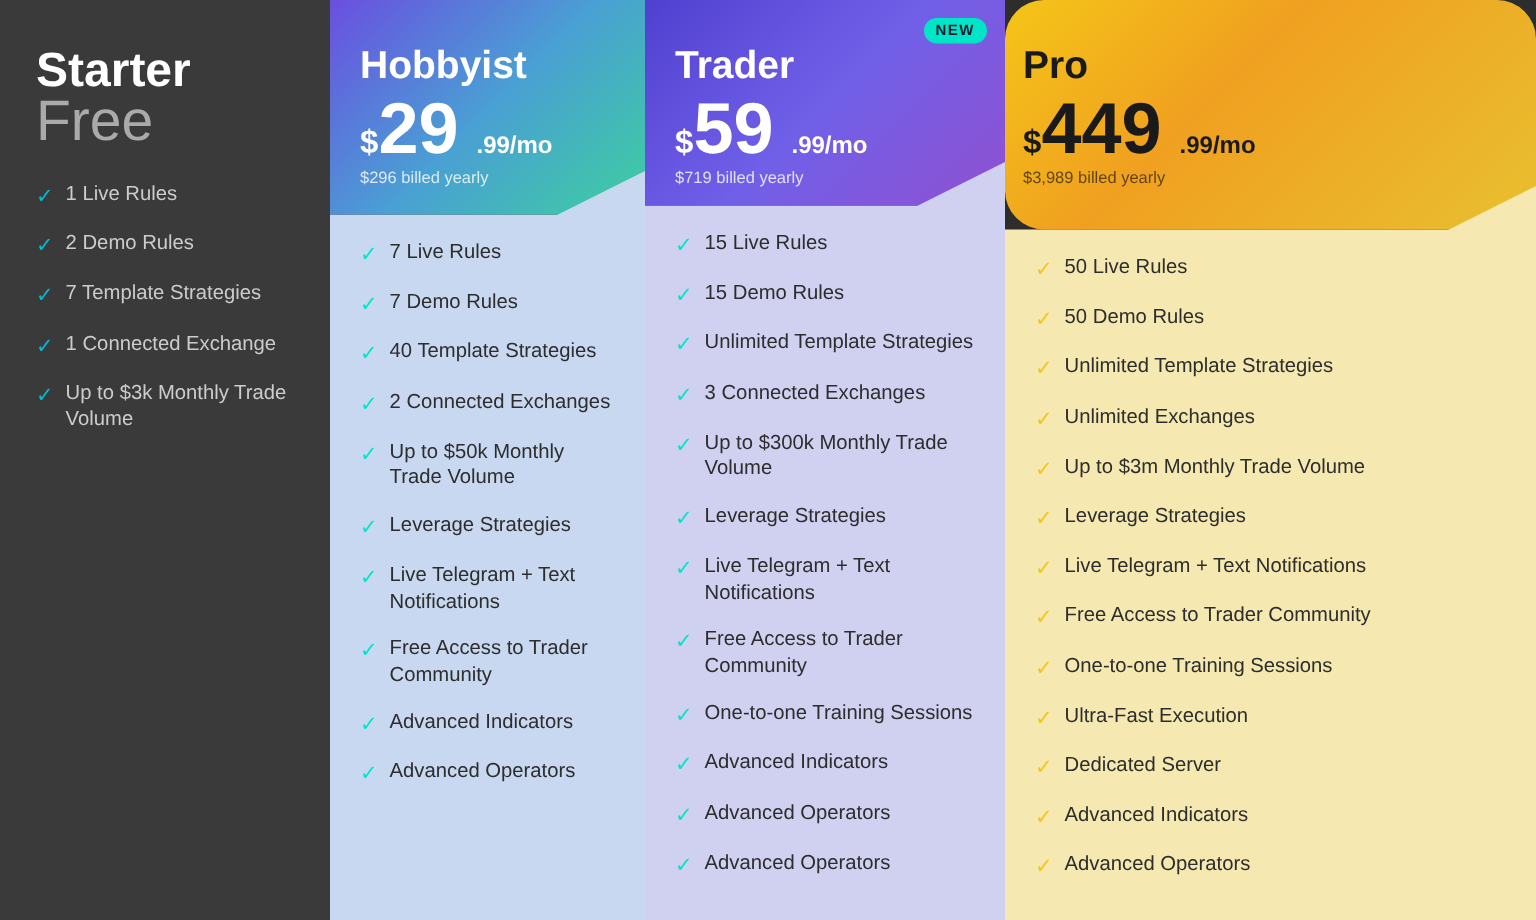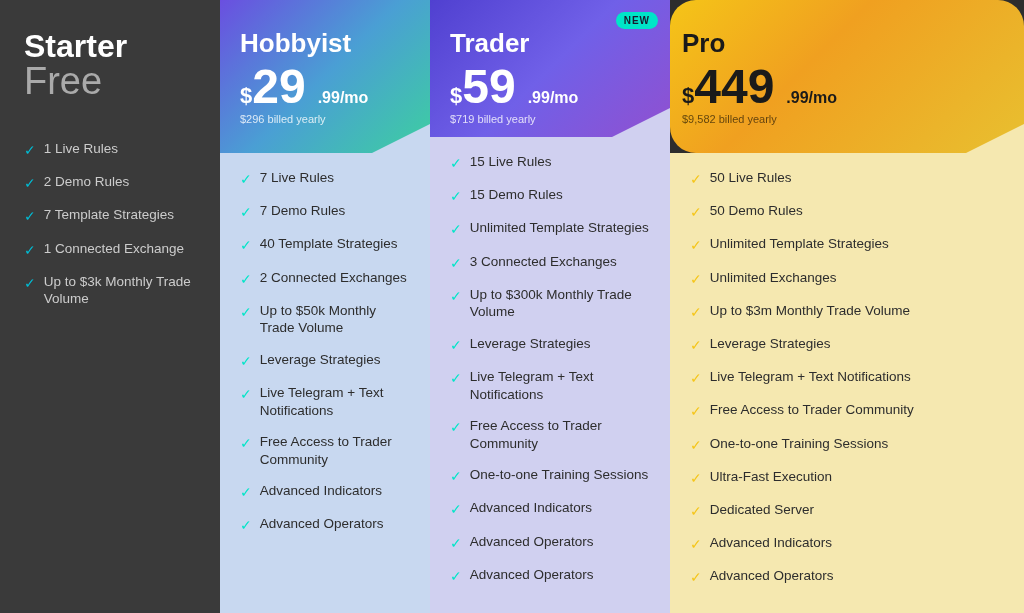--- a/index.html
+++ b/index.html
@@ -28,21 +28,21 @@
     .starter-title {
       font-size: 32px;
       font-weight: 900;
       color: #ffffff;
       line-height: 1;
     }
     .starter-free {
       font-size: 38px;
       font-weight: 300;
       color: #aaaaaa;
-      margin-bottom: 40px;
+      margin-bottom: 20px;
       line-height: 1;
     }
     .feature-list {
       list-style: none;
       padding: 0;
       margin: 0;
     }
     .feature-list li {
       display: flex;
       align-items: flex-start;
@@ -64,21 +64,21 @@
     .col-hobbyist {
       width: 210px;
       min-width: 210px;
       display: flex;
       flex-direction: column;
       position: relative;
       overflow: hidden;
     }
     .hobbyist-header {
       background: linear-gradient(135deg, #6a4fe0 0%, #4a9fd4 50%, #3dcfa0 100%);
-      padding: 28px 20px 20px;
+      padding: 28px 20px 10px;
       position: relative;
     }
     .hobbyist-body {
       background: #c8d8f0;
       flex: 1;
       padding: 16px 20px;
     }
     .plan-name {
       font-size: 26px;
       font-weight: 800;
@@ -374,21 +374,21 @@
   </div>
 
   <div class="col-pro">
     <div class="pro-header">
       <div class="plan-name pro-name">Pro</div>
       <div class="price-row">
         <span class="price-dollar pro-price-dollar">$</span>
         <span class="price-main pro-price-main">449</span>
         <span class="price-suffix pro-price-suffix">.99/mo</span>
       </div>
-      <div class="price-yearly pro-price-yearly">$9,582 billed yearly</div>
+      <div class="price-yearly pro-price-yearly">$3,989 billed yearly</div>
     </div>
     <div class="pro-body">
       <ul class="feature-list">
       <li>
             <span class="check-icon check-pro">✓</span>
             <span>50 Live Rules</span>
           </li>
           <li>
             <span class="check-icon check-pro">✓</span>
             <span>50 Demo Rules</span>

